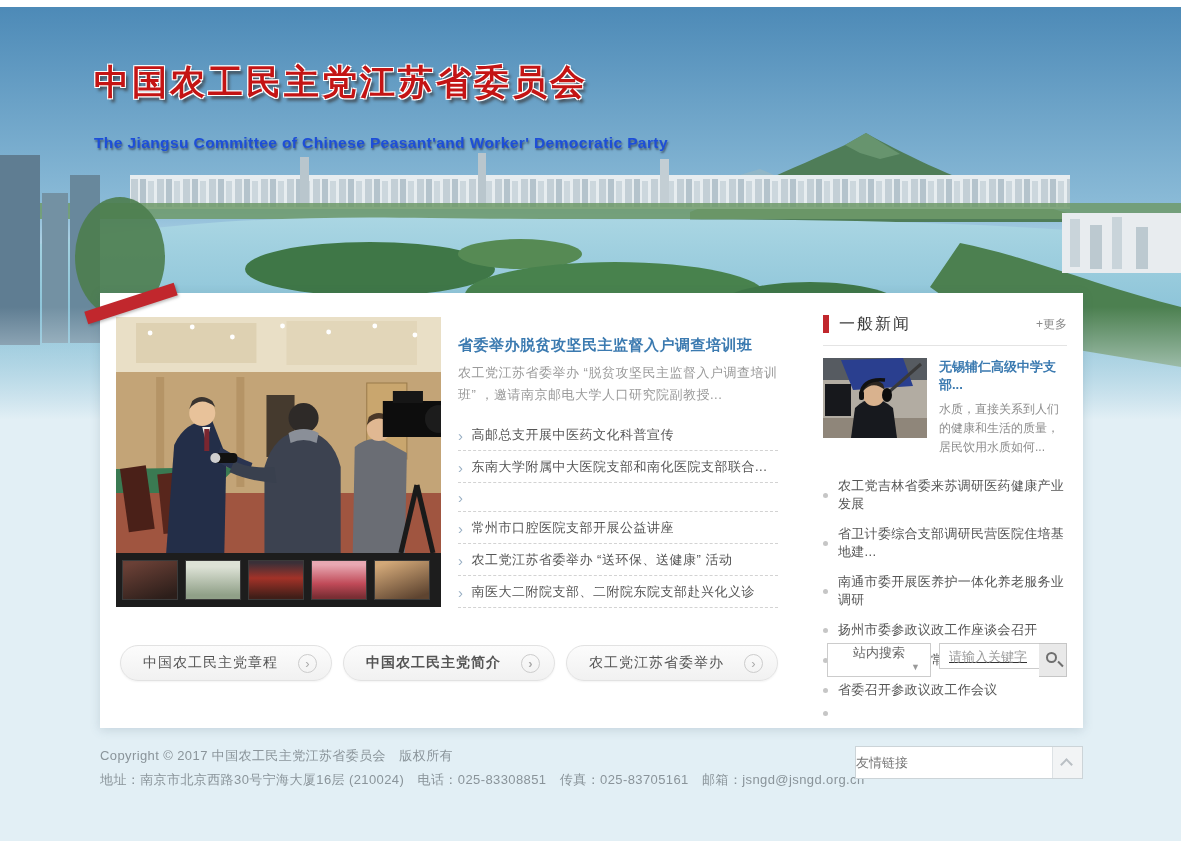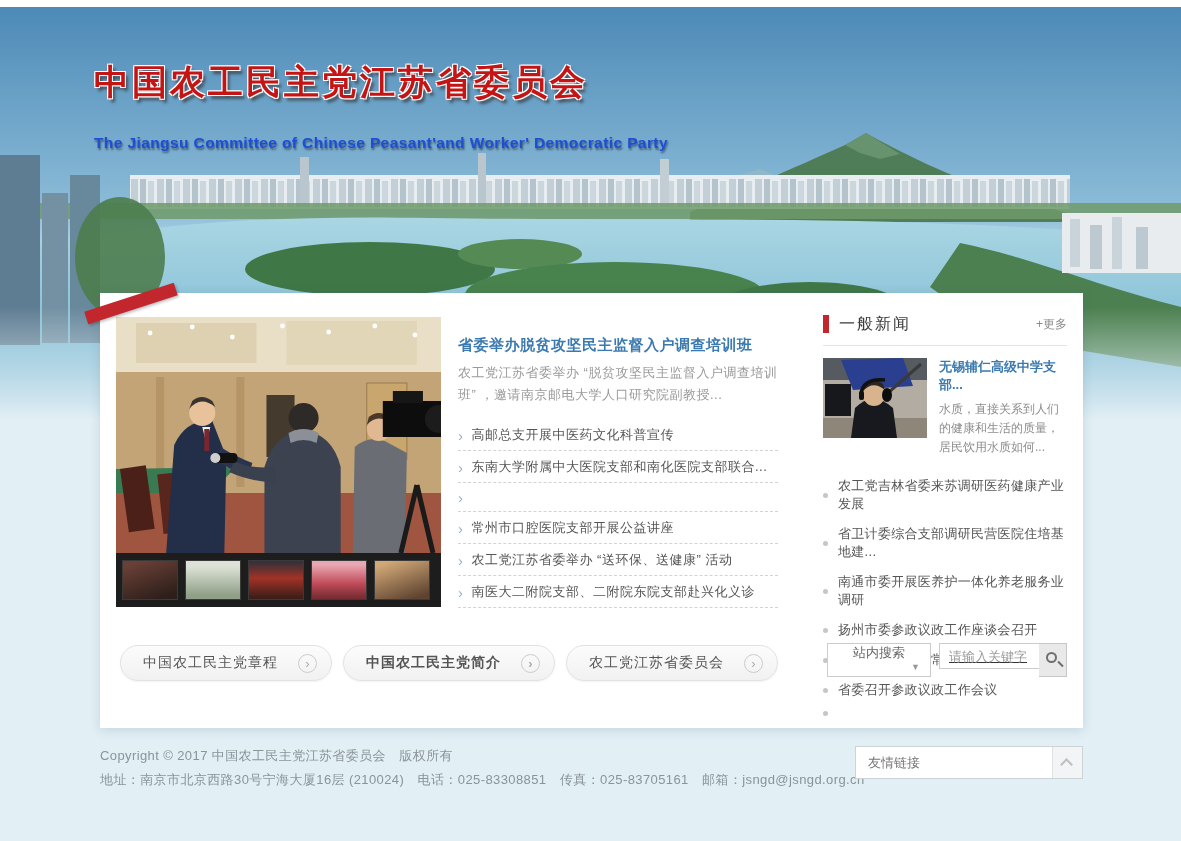--- a/index.html
+++ b/index.html
@@ -88,21 +88,21 @@
     border-left:none; background:#e9e9e9; cursor:pointer; }
   .mag { position:absolute; left:7px; top:8px; width:11px; height:11px; border:2px solid #6f6f6f; border-radius:50%; }
   .mag::after { content:""; position:absolute; left:9px; top:9px; width:7px; height:2px; background:#6f6f6f;
     transform:rotate(45deg); }
 
   
   .footer-copy { position:absolute; left:100px; top:747px; font-size:13px; color:#8a949a; letter-spacing:.4px; }
   .footer-addr { position:absolute; left:100px; top:771px; font-size:13px; color:#8a949a; letter-spacing:.4px; }
   .links-box { position:absolute; left:855px; top:746px; width:228px; height:33px; background:#fff;
     border:1px solid #ccd4d8; display:flex; align-items:center; cursor:pointer; }
-  .links-label { font-size:13px; color:#777; padding-left:12px; }
+  .links-label { font-size:13px; color:#777; padding-left:0; }
   .links-arrow-seg { margin-left:auto; width:30px; height:31px; background:#f2f4f5; border-left:1px solid #dde2e5;
     position:relative; }
   .up-chev { position:absolute; left:9px; top:13px; width:9px; height:9px; border-left:2px solid #b9bfc4;
     border-top:2px solid #b9bfc4; transform:rotate(45deg); }
 </style>
 </head>
 <body>
 
 <div class="page">
   <div class="page-bg"></div>
@@ -312,21 +312,21 @@
 
     <div class="pill-btn b1">
       <span class="pill-label">中国农工民主党章程</span>
       <span class="pill-chev">›</span>
     </div>
     <div class="pill-btn b2">
       <span class="pill-label">中国农工民主党简介</span>
       <span class="pill-chev">›</span>
     </div>
     <div class="pill-btn b3">
-      <span class="pill-label">农工党江苏省委员会</span>
+      <span class="pill-label">农工党江苏省委举办</span>
       <span class="pill-chev">›</span>
     </div>
 
     <div class="search-select">
       <span class="search-select-label">站内搜索</span>
       <span class="select-arrow">▼</span>
     </div>
     <input class="search-input" type="text" placeholder="请输入关键字" style="">
     <button class="search-btn">
       <span class="mag"></span>

